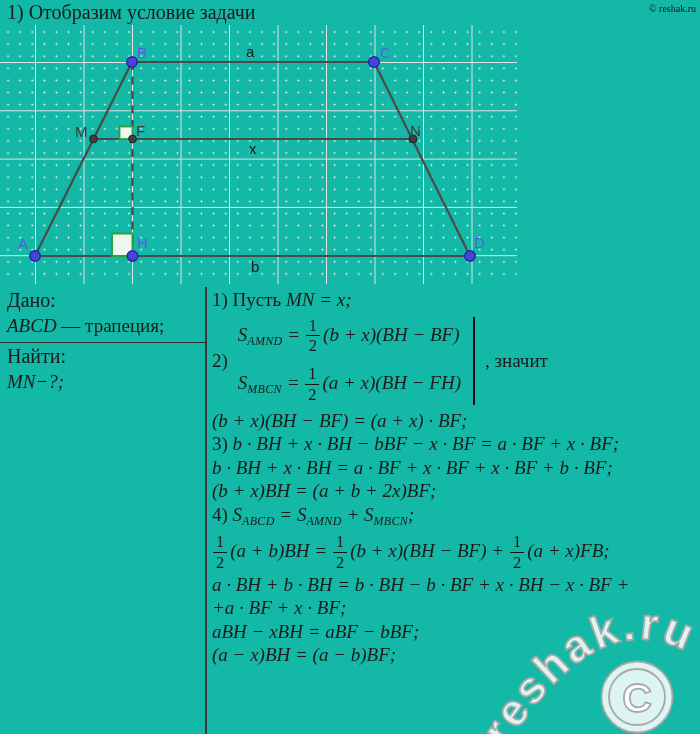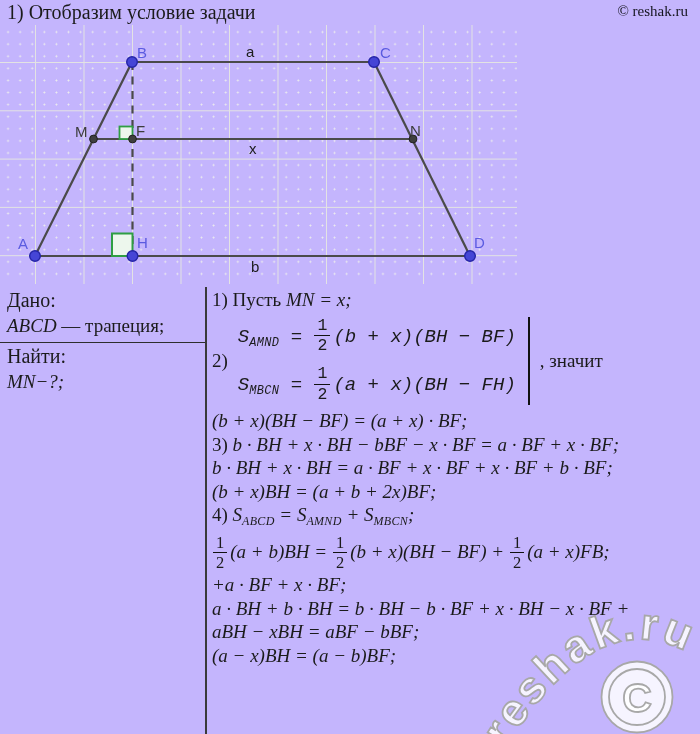--- a/index.html
+++ b/index.html
@@ -1,21 +1,21 @@
 <!DOCTYPE html>
 <html><head>
 <meta charset="utf-8">
 <style>
   html,body{margin:0;padding:0;}
-  .page{position:relative;width:700px;height:734px;background:#c4b5fd;overflow:hidden;
+  .page{position:relative;width:700px;height:734px;background:#14b8a6;overflow:hidden;
         font-family:"Liberation Serif",serif;color:#1b1b1b;}
   
   .titlebar{position:absolute;top:0;left:0;right:0;height:24px;}
   .page-title{position:absolute;left:7px;top:1px;font-size:20px;}
-  .site-credit{position:absolute;right:12px;top:3px;font-size:15px;color:#15151f;}
+  .site-credit{position:absolute;right:4px;top:3px;font-size:10px;color:#15151f;}
   
   .figure{position:absolute;left:0;top:22px;width:700px;height:266px;}
   .grid{position:absolute;left:0;top:3px;width:517px;height:259px;
     background-image:
       linear-gradient(to right,#e3e3e3 1px,transparent 1px),
       linear-gradient(to bottom,#e3e3e3 1px,transparent 1px),
       radial-gradient(circle,#ededed 0.8px,transparent 1.1px);
     background-size:48.5px 100%,100% 48.3px,12.1px 12.1px;
     background-position:35px 0,0 37px,2px 1px;}
   .figure svg{position:absolute;left:0;top:0;}
@@ -32,21 +32,21 @@
   .rm{font-style:normal;}
   sub{font-size:12px;font-style:italic;vertical-align:-4px;letter-spacing:0.3px;}
   .frac{display:inline-block;text-align:center;vertical-align:middle;line-height:1.08;
         font-size:16.5px;margin:1px 3px 0 1px;transform:translateY(-1px);}
   .frac .num{display:block;padding:0 3px 1px;border-bottom:1.6px solid #111;}
   .frac .den{display:block;padding-top:1px;}
   .lrule{border:none;border-top:1.6px solid #2e2e2e;margin:4px 0 1px -7px;width:205px;}
   .system{display:flex;align-items:center;gap:10px;margin:5px 0 4px;}
   .sys-label{font-size:19px;}
   .sys-eqs{display:flex;flex-direction:column;gap:9px;}
-  .sys-eqs .math-line{line-height:28px;font-family:Liberation Mono, monospace;}
+  .sys-eqs .math-line{line-height:28px;}
   .sys-bar{align-self:stretch;width:2px;background:#111;margin:0 0 0 2px;}
   .sys-after{font-size:19px;}
   
   .wm{position:absolute;left:425px;top:583px;width:275px;height:151px;pointer-events:none;}
   .wm text{font-family:"Liberation Sans",sans-serif;font-weight:bold;}
 </style>
 </head>
 <body>
 
 <div class="page">
@@ -118,22 +118,22 @@
         <div class="sys-bar"></div>
         <span class="sys-after">, значит</span>
       </div>
       <div>
           <div class="math-line"><span class="it">(b + x)(BH − BF) = (a + x) · BF;</span></div>
           <div class="math-line"><span class="rm">3) </span><span class="it">b · BH + x · BH − bBF − x · BF = a · BF + x · BF;</span></div>
           <div class="math-line"><span class="it">b · BH + x · BH = a · BF + x · BF + x · BF + b · BF;</span></div>
           <div class="math-line"><span class="it">(b + x)BH = (a + b + 2x)BF;</span></div>
           <div class="math-line"><span class="rm">4) </span><span class="it">S</span><sub>ABCD</sub><span class="it"> = S</span><sub>AMND</sub><span class="it"> + S</span><sub>MBCN</sub><span class="it">;</span></div>
           <div class="math-line"><span class="frac"><span class="num">1</span><span class="den">2</span></span><span class="it">(a + b)BH = </span><span class="frac"><span class="num">1</span><span class="den">2</span></span><span class="it">(b + x)(BH − BF) + </span><span class="frac"><span class="num">1</span><span class="den">2</span></span><span class="it">(a + x)FB;</span></div>
+          <div class="math-line"><span class="it">a · BH + b · BH = b · BH − b · BF + x · BH − x · BF +</span></div>
           <div class="math-line"><span class="it">+a · BF + x · BF;</span></div>
-          <div class="math-line"><span class="it">a · BH + b · BH = b · BH − b · BF + x · BH − x · BF +</span></div>
           <div class="math-line"><span class="it">aBH − xBH = aBF − bBF;</span></div>
           <div class="math-line"><span class="it">(a − x)BH = (a − b)BF;</span></div>
         </div>
     </div>
   </div>
 
   <svg class="wm" viewBox="425 583 275 151">
     <defs>
       <path id="wmarc" d="M 506 748 Q 604 590 702 662" fill="none"></path>
     </defs>

